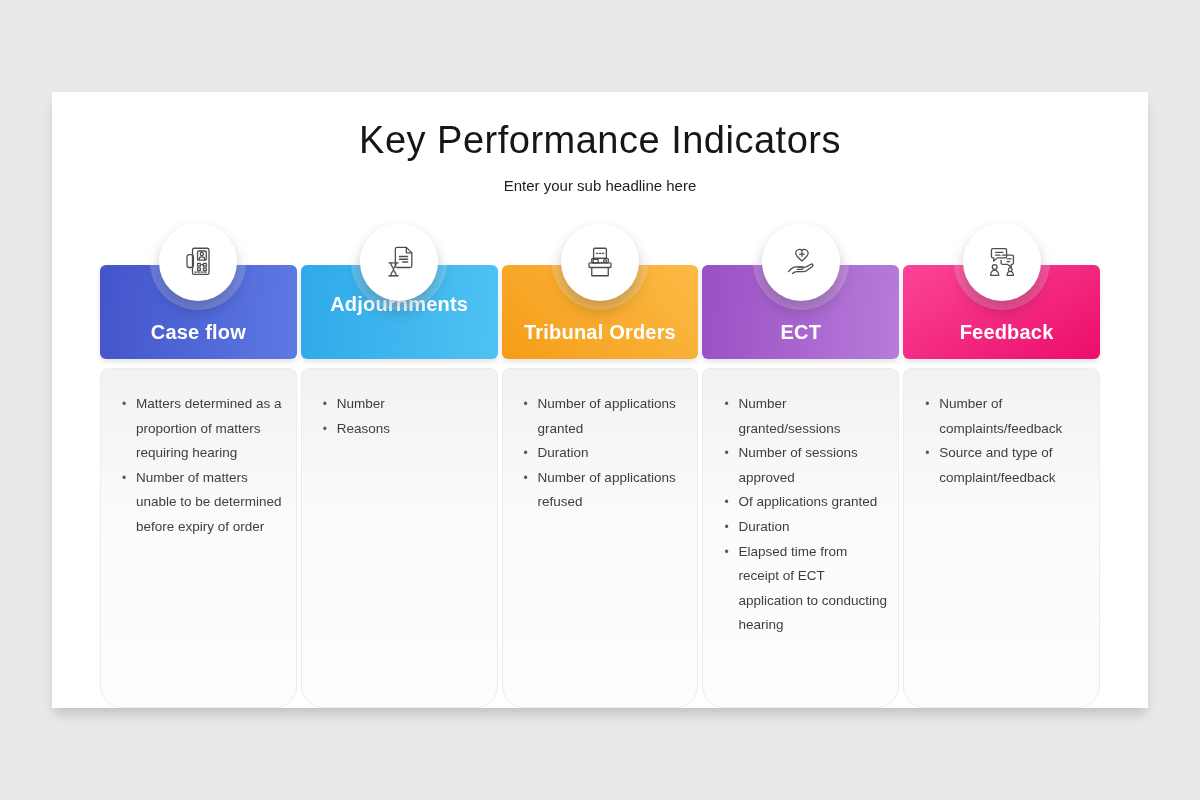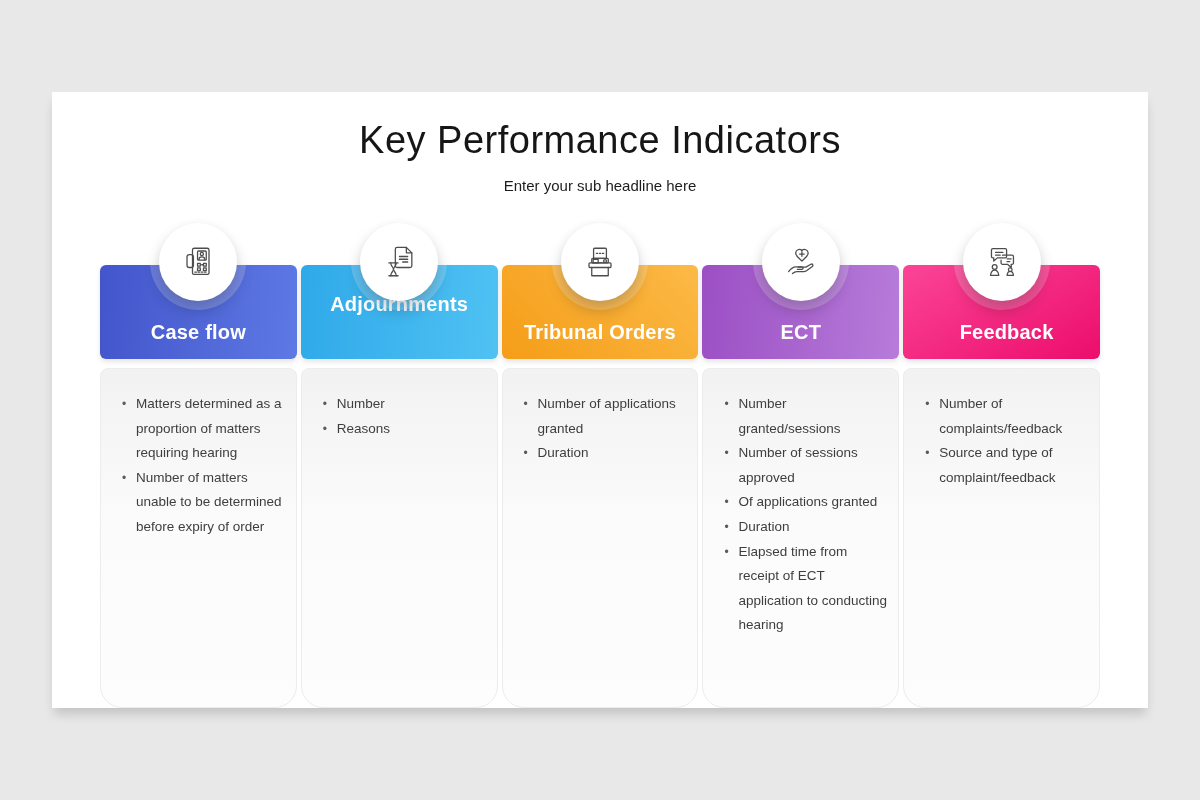--- a/index.html
+++ b/index.html
@@ -176,20 +176,21 @@
           <path d="M15 30 v9 h18 v-9"></path>
         </svg>
       </div>
       <div class="header" style="background: linear-gradient(45deg, rgb(245, 157, 23) 0%, rgb(252, 186, 71) 100%);">
         <span class="header-title">Tribunal Orders</span>
       </div>
       <div class="body-panel">
         <ul class="bullets">
             <li>Number of applications granted</li>
             <li>Duration</li>
+            <li>Number of applications refused</li>
           </ul>
       </div>
     </div>
 
     <div class="card">
       <div class="badge">
         <svg viewBox="0 0 48 48">
           <path d="M25 23 c-2.6-2.8-6.8-5.2-6.8-8.8 a4 4 0 0 1 6.8-2.7 a4 4 0 0 1 6.8 2.7 c0 3.6-4.2 6-6.8 8.8 z"></path>
           <path d="M25 12.8 v5 M22.5 15.3 h5"></path>
           <path d="M10.5 34.5 c3-4 5.5-5.2 8-5.2 h6.5 c1.7 0 1.7 2.7 0 2.7 h-5"></path>

